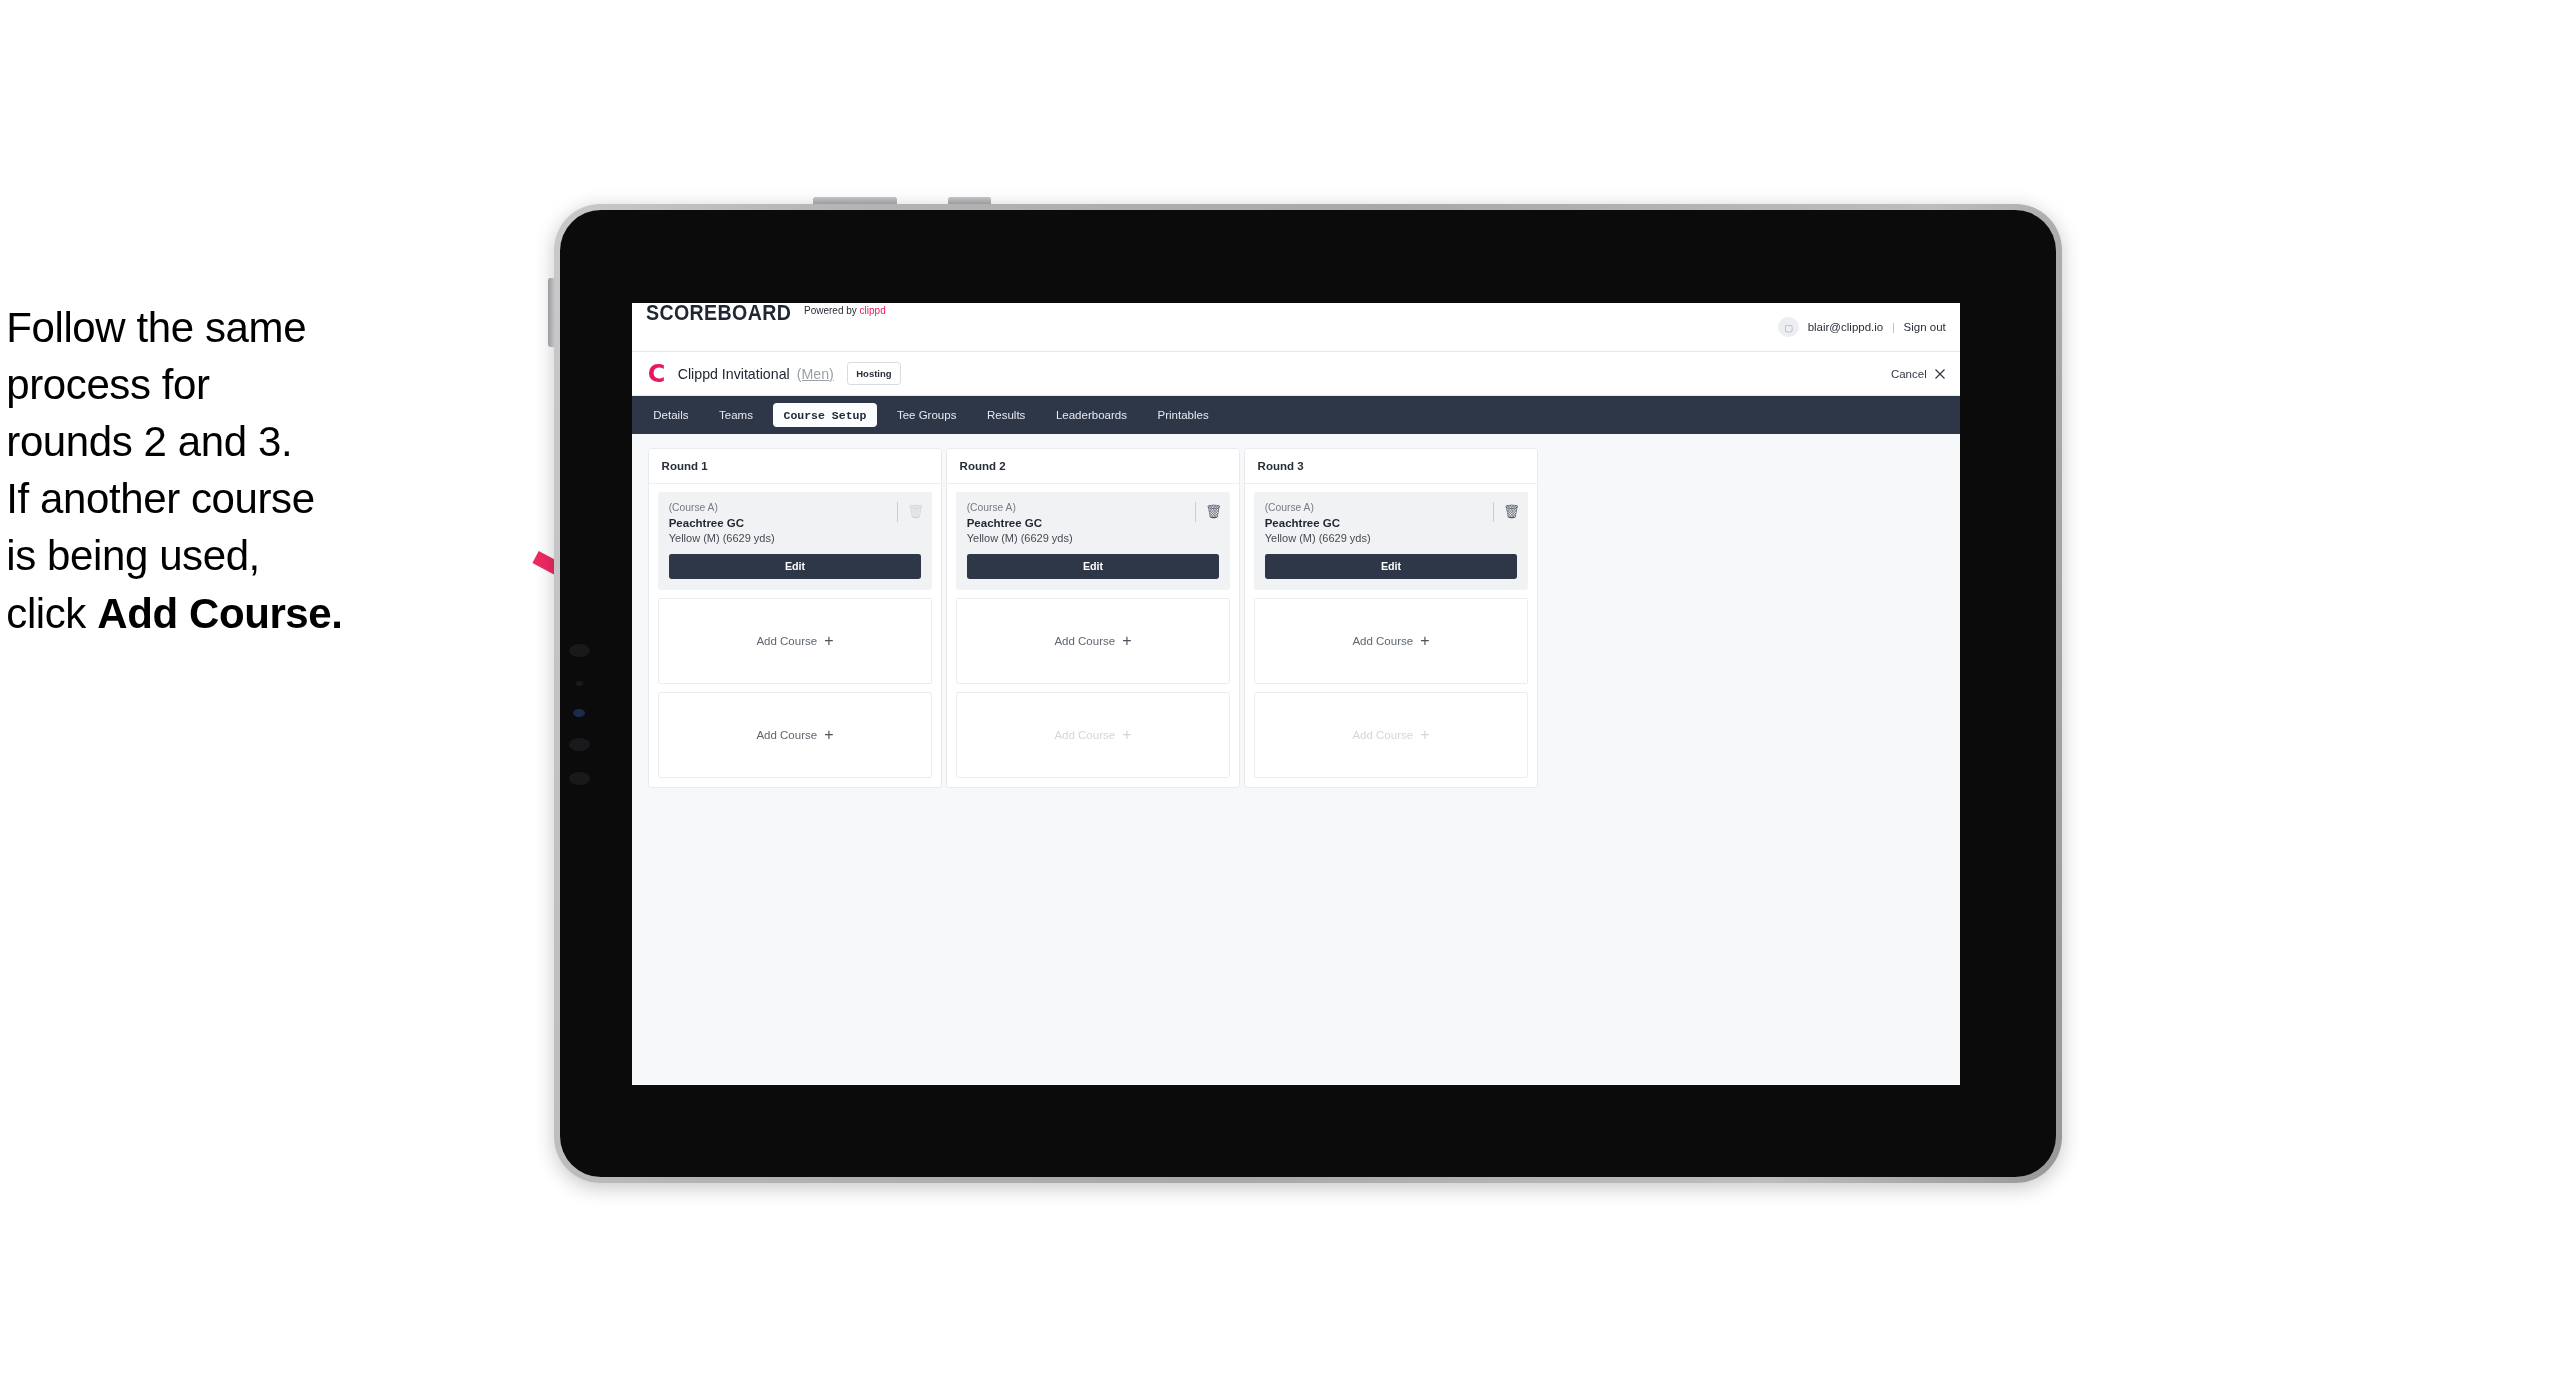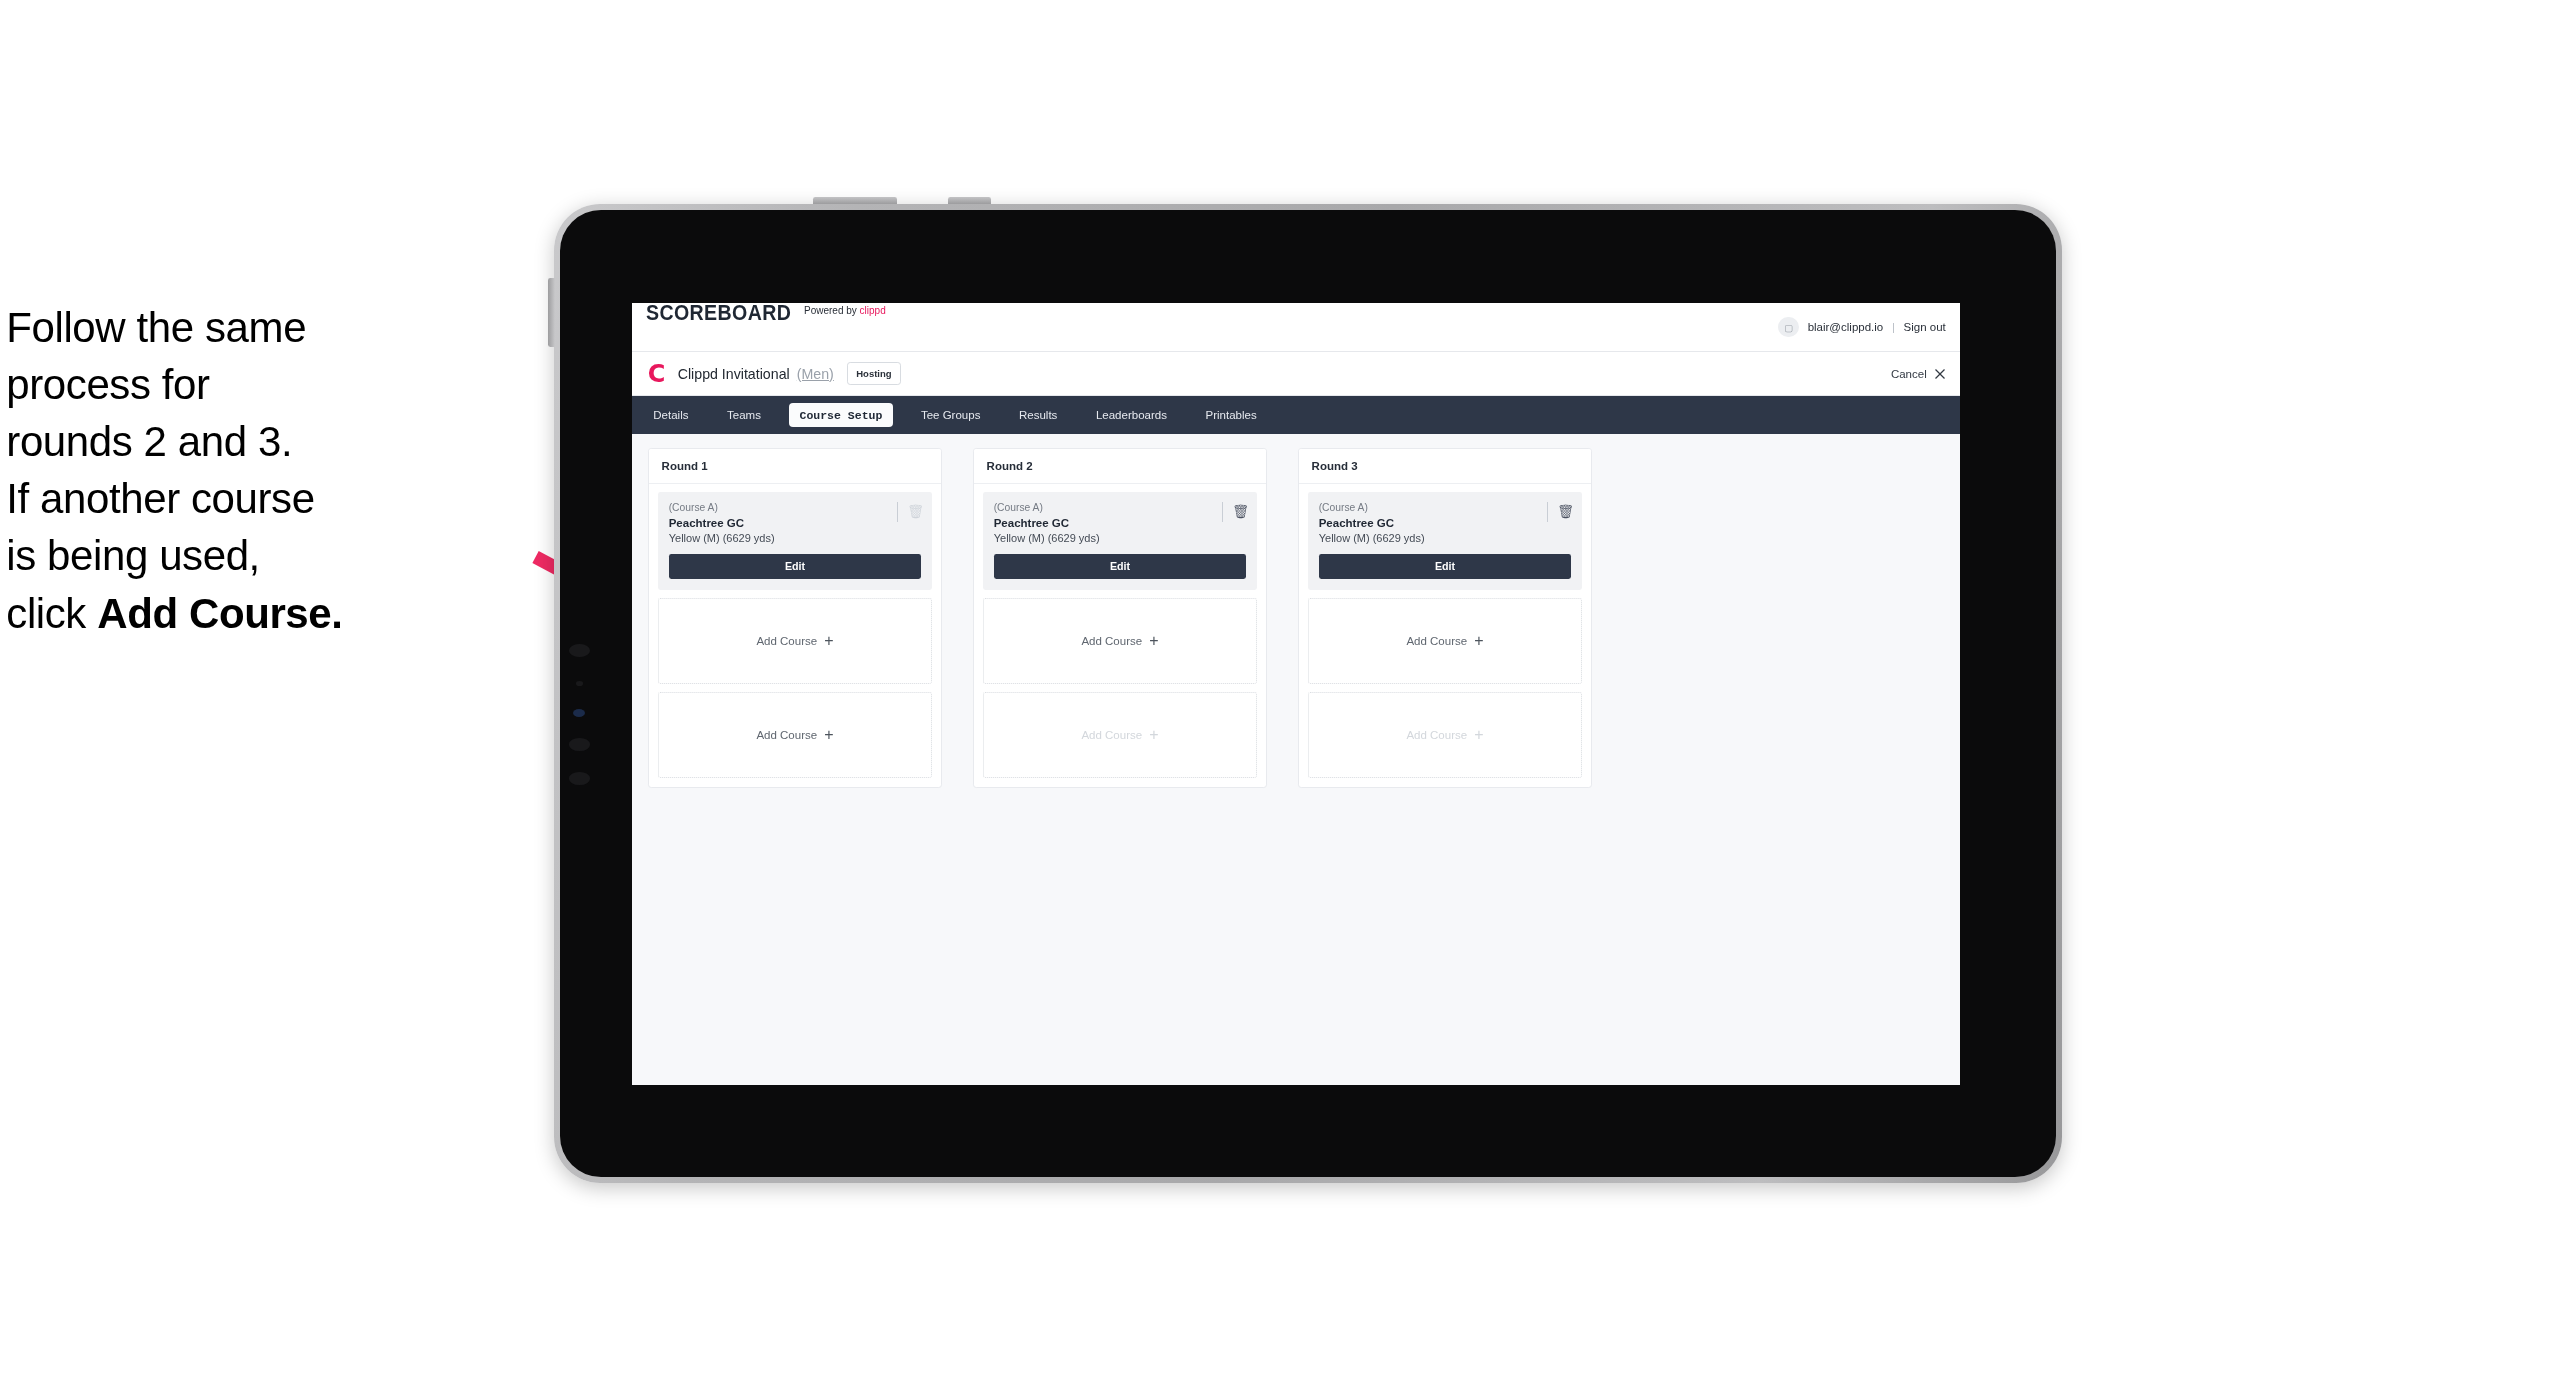--- a/index.html
+++ b/index.html
@@ -130,30 +130,30 @@
   .t-badge {
     margin-left:13.4px; padding:4.7px 8px;
     border:0.8px solid #d8dce1; border-radius:3.2px;
     font-size:9.5px; font-weight:700; color:#2b313a; background:#fff;
   }
   .t-cancel { margin-left:auto; display:flex; align-items:flex-end; gap:7.1px; font-size:11.5px; color:#333a44; cursor:pointer; }
 
   
   .tabbar {
     height: 38px; background:#2e3748;
-    display:flex; align-items:center; padding: 12px 11px; gap: 18px;
+    display:flex; align-items:center; padding: 12px 11px; gap: 10px;
   }
   .tab {
     padding: 5.5px 10.3px; border-radius:4px;
     font-size:11.5px; color:#e6e9ef; cursor:pointer; white-space:nowrap;
   }
   .tab.active { background:#fbfcfd; color:#232b38; font-weight:600;font-family:Liberation Mono, monospace; }
 
   
-  .content { padding: 14.2px 16px; display:flex; gap: 31px; align-items:center; }
+  .content { padding: 14.2px 16px; display:flex; gap: 4px; align-items:center; }
   .round-col { width: 294px; }
   .round-card {
     background:#fff; border:0.8px solid #e8eaee; border-radius:3.2px;
     overflow:hidden;
   }
   .round-head {
     padding: 11px 12.6px; font-size:11.5px; font-weight:700; color:#262d38;
     border-bottom:0.8px solid #edeff2; background:#fff;
   }
   .round-body { padding: 8px 8.7px 9.5px; }

